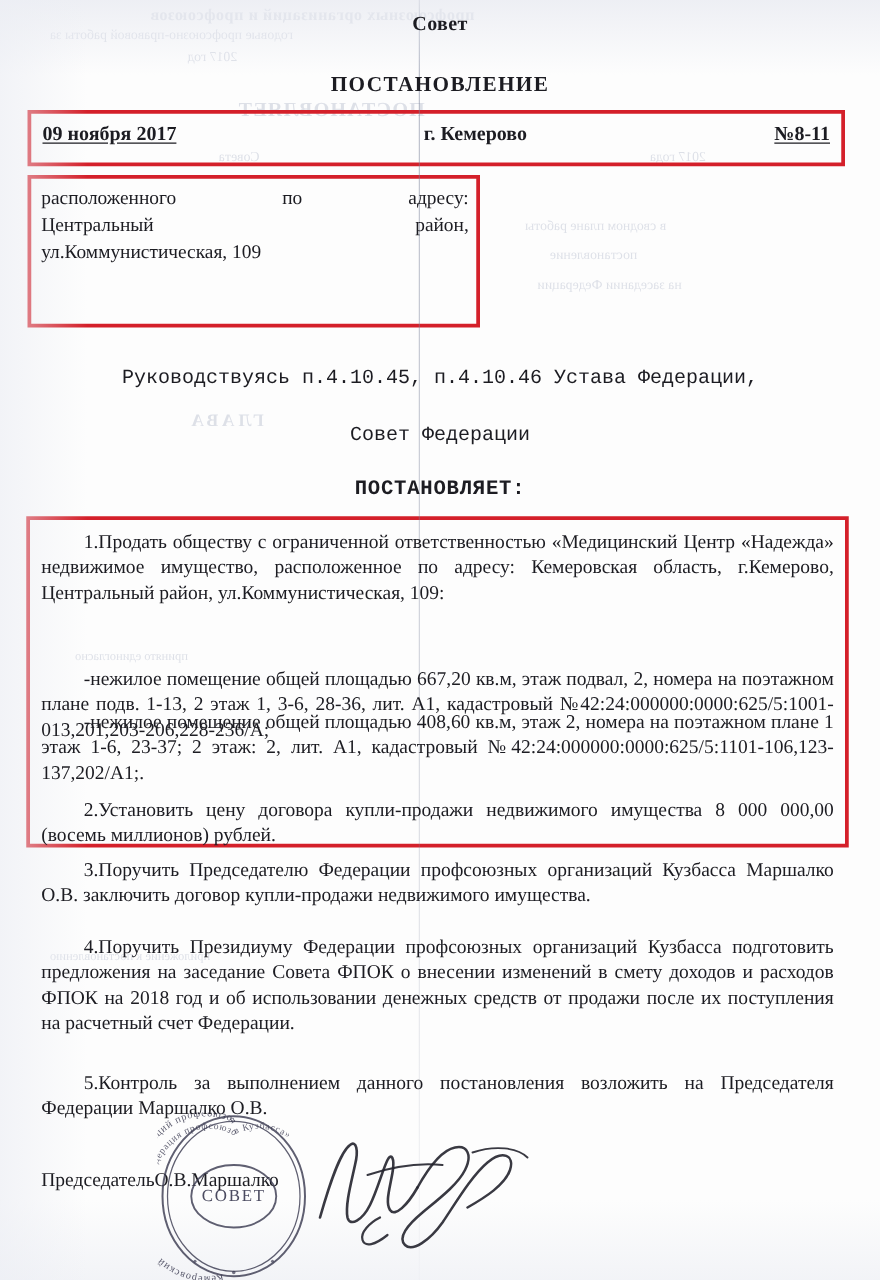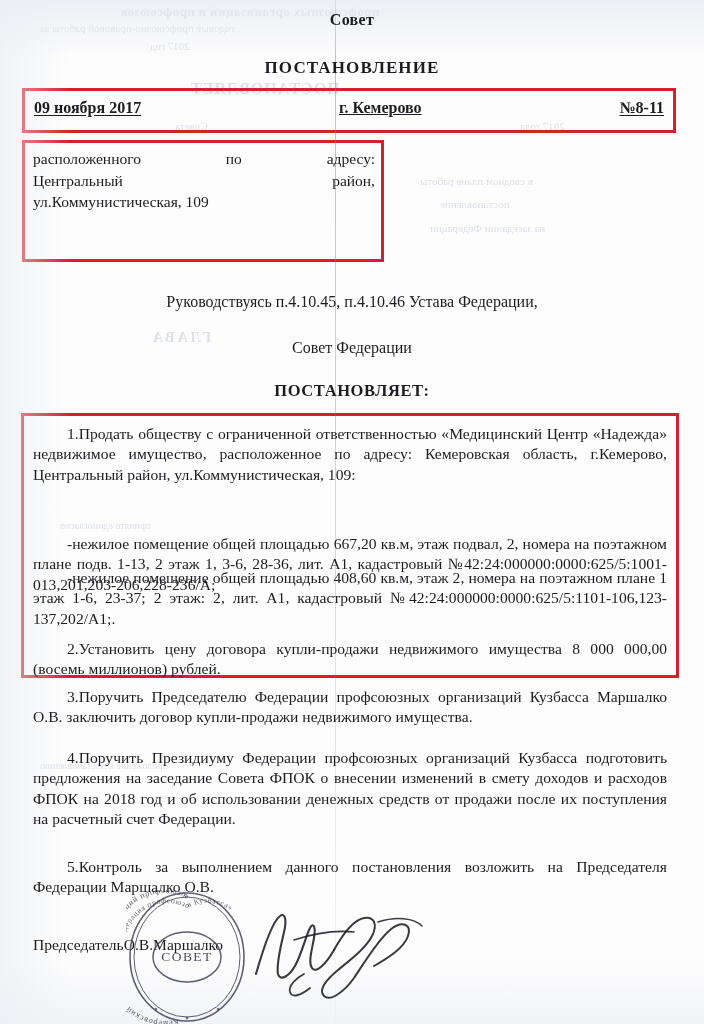--- a/index.html
+++ b/index.html
@@ -96,32 +96,32 @@
     left: 0; top: 58px; width: 704px; text-align: center;
     font-size: 17px; font-weight: bold; letter-spacing: 1.1px;
   }
 
   .date-row {
     position: absolute; left: 34px; top: 99px; width: 630px;
     display: flex; justify-content: space-between; align-items: baseline;
     font-size: 16px; font-weight: bold; z-index: 5; gap: 48px;
   }
   .date-row .und { text-decoration: underline; text-underline-offset: 2px; }
-  .date-row .city { font-weight: bold; text-decoration: underline; }
+  .date-row .city { font-weight: bold; }
 
   .subject {
     position: absolute; left: 33px; top: 148px; width: 342px;
     font-size: 15.5px; line-height: 21.5px;
     text-align: justify; z-index: 5;
   }
   .subject div { text-align: justify; text-align-last: left; }
   .subject div.j { text-align-last: justify; }
 
   .center-line {
-    width: 704px; left: 0; text-align: center;
+    width: 704px; left: 0; text-align: center; font-family: Liberation Mono, monospace;
   }
   .ruk   { top: 293px; font-size: 16px; }
   .sovfd { top: 339px; font-size: 16px; }
   .postanovlyaet {
     top: 381px; font-size: 16.5px; font-weight: bold; letter-spacing: .6px;
   }
 
   .para {
     position: absolute;
     left: 33px;

